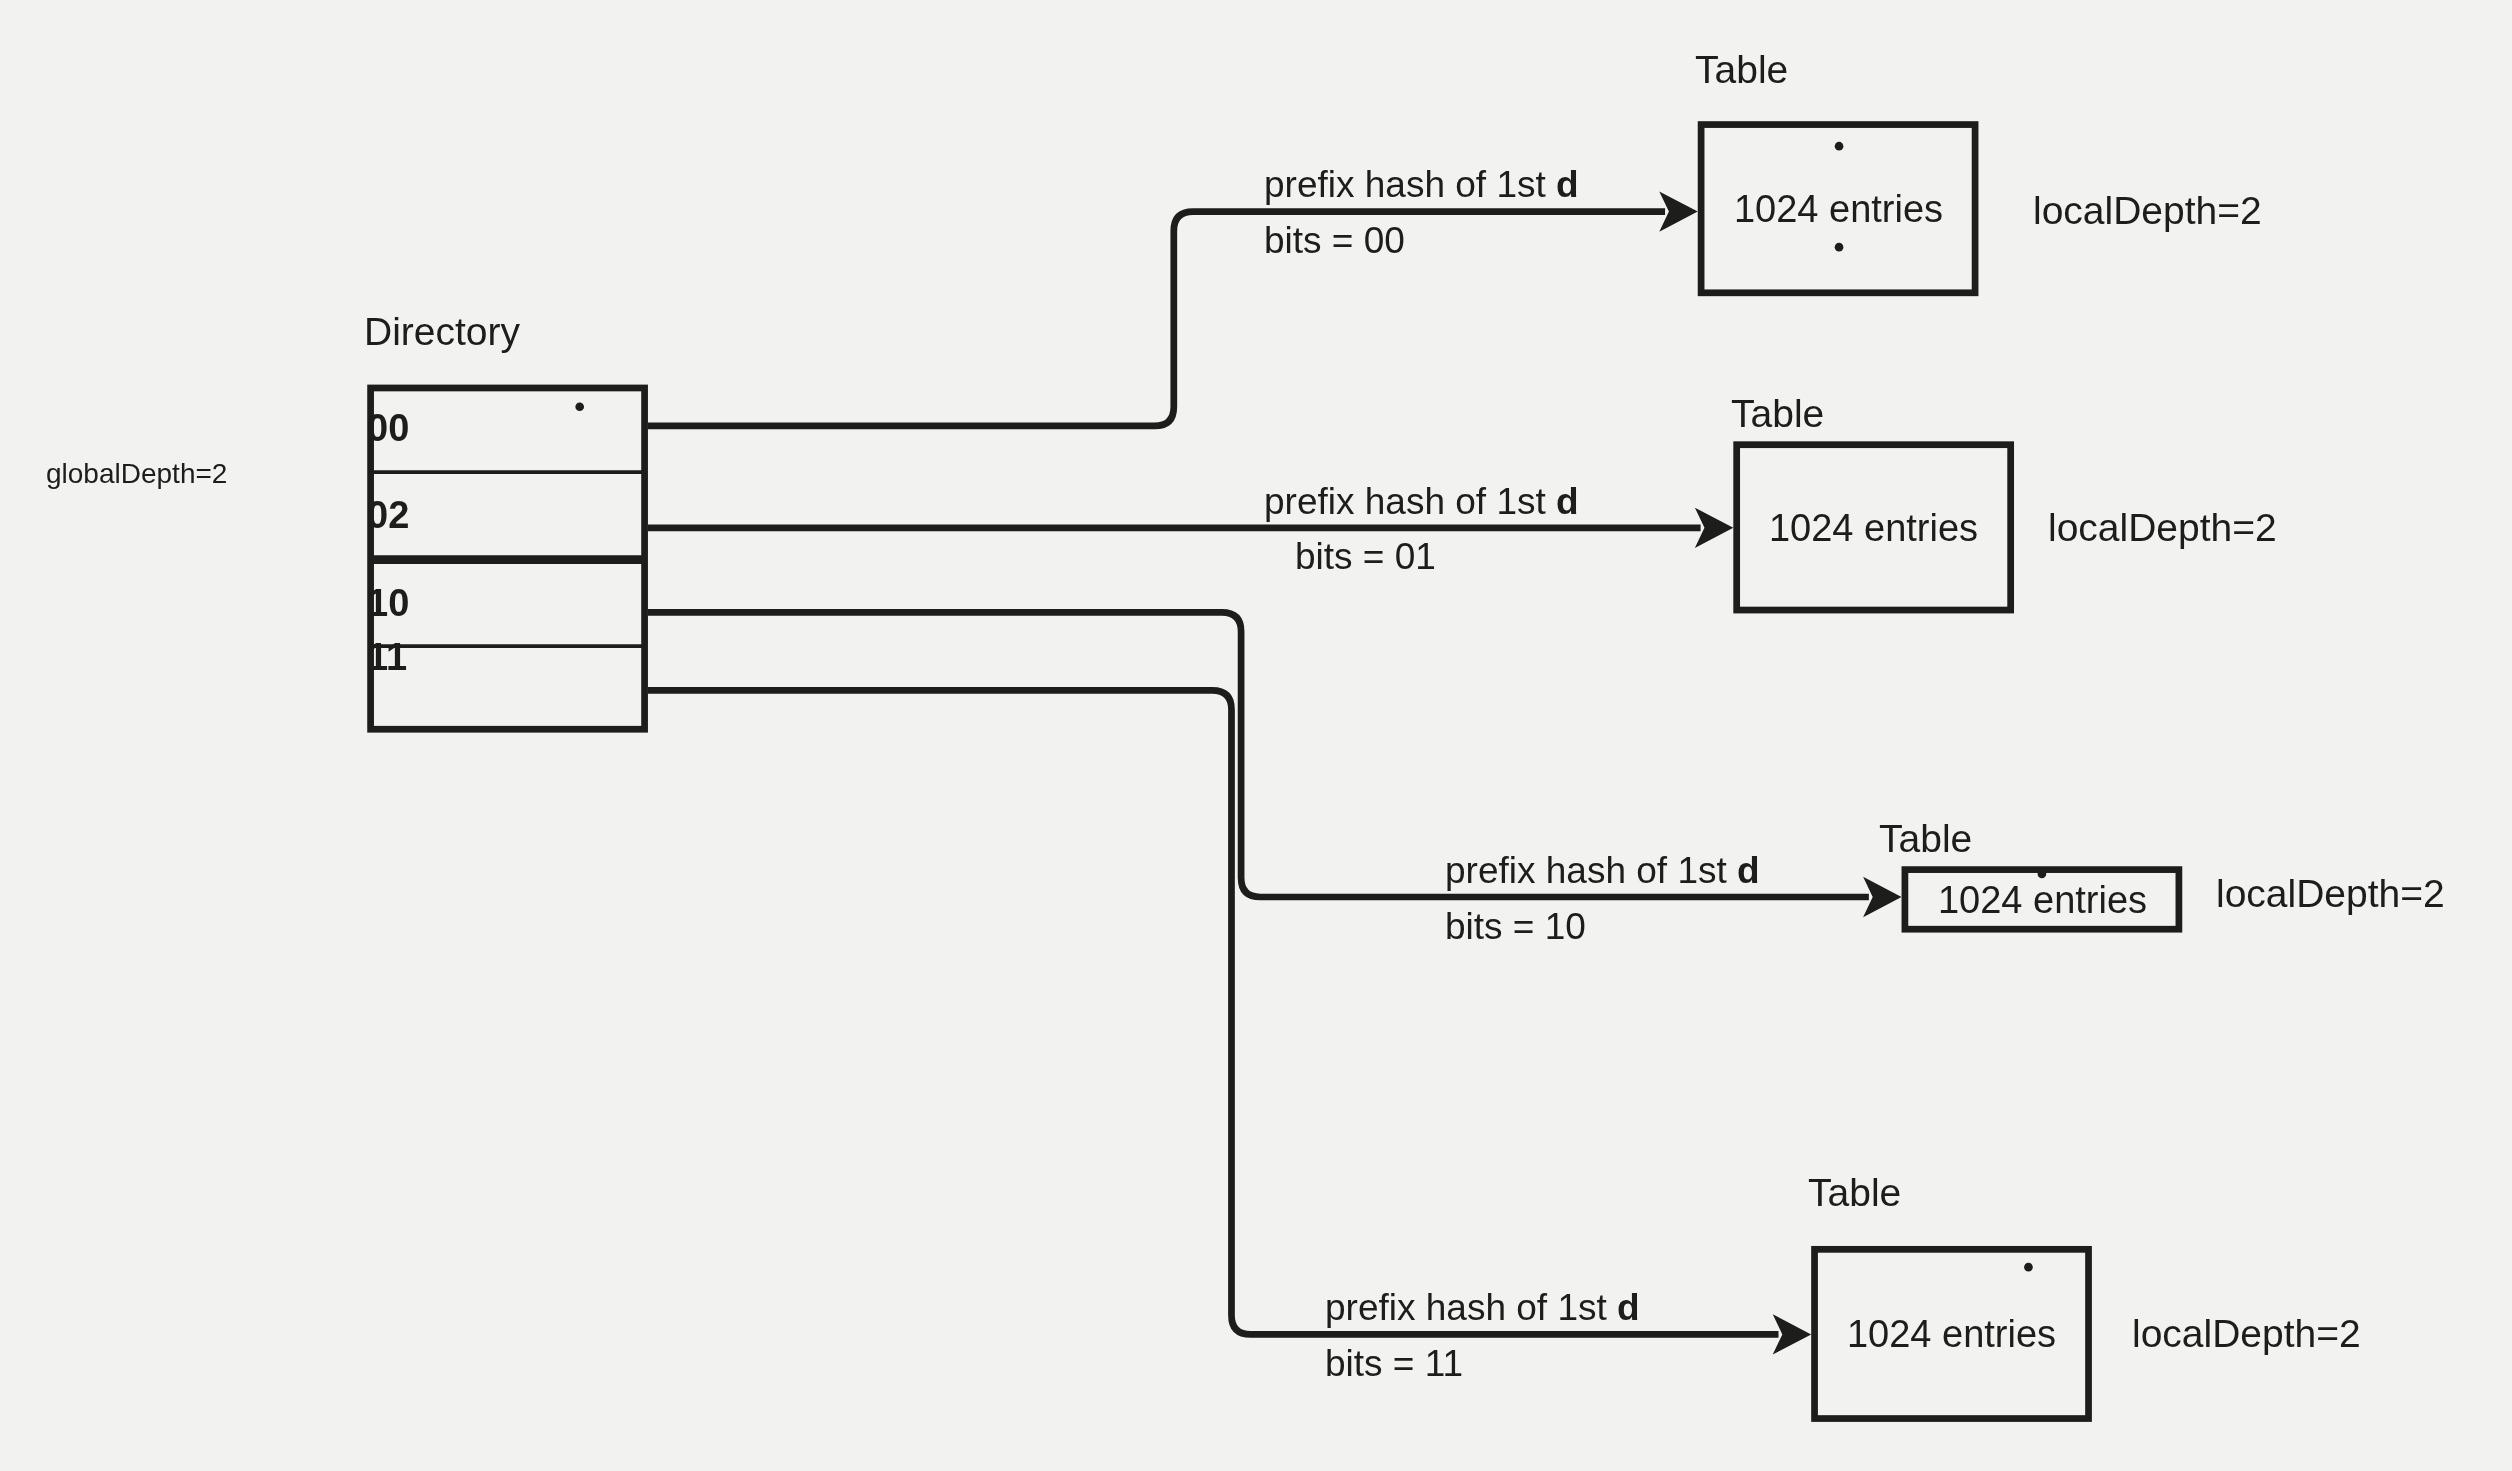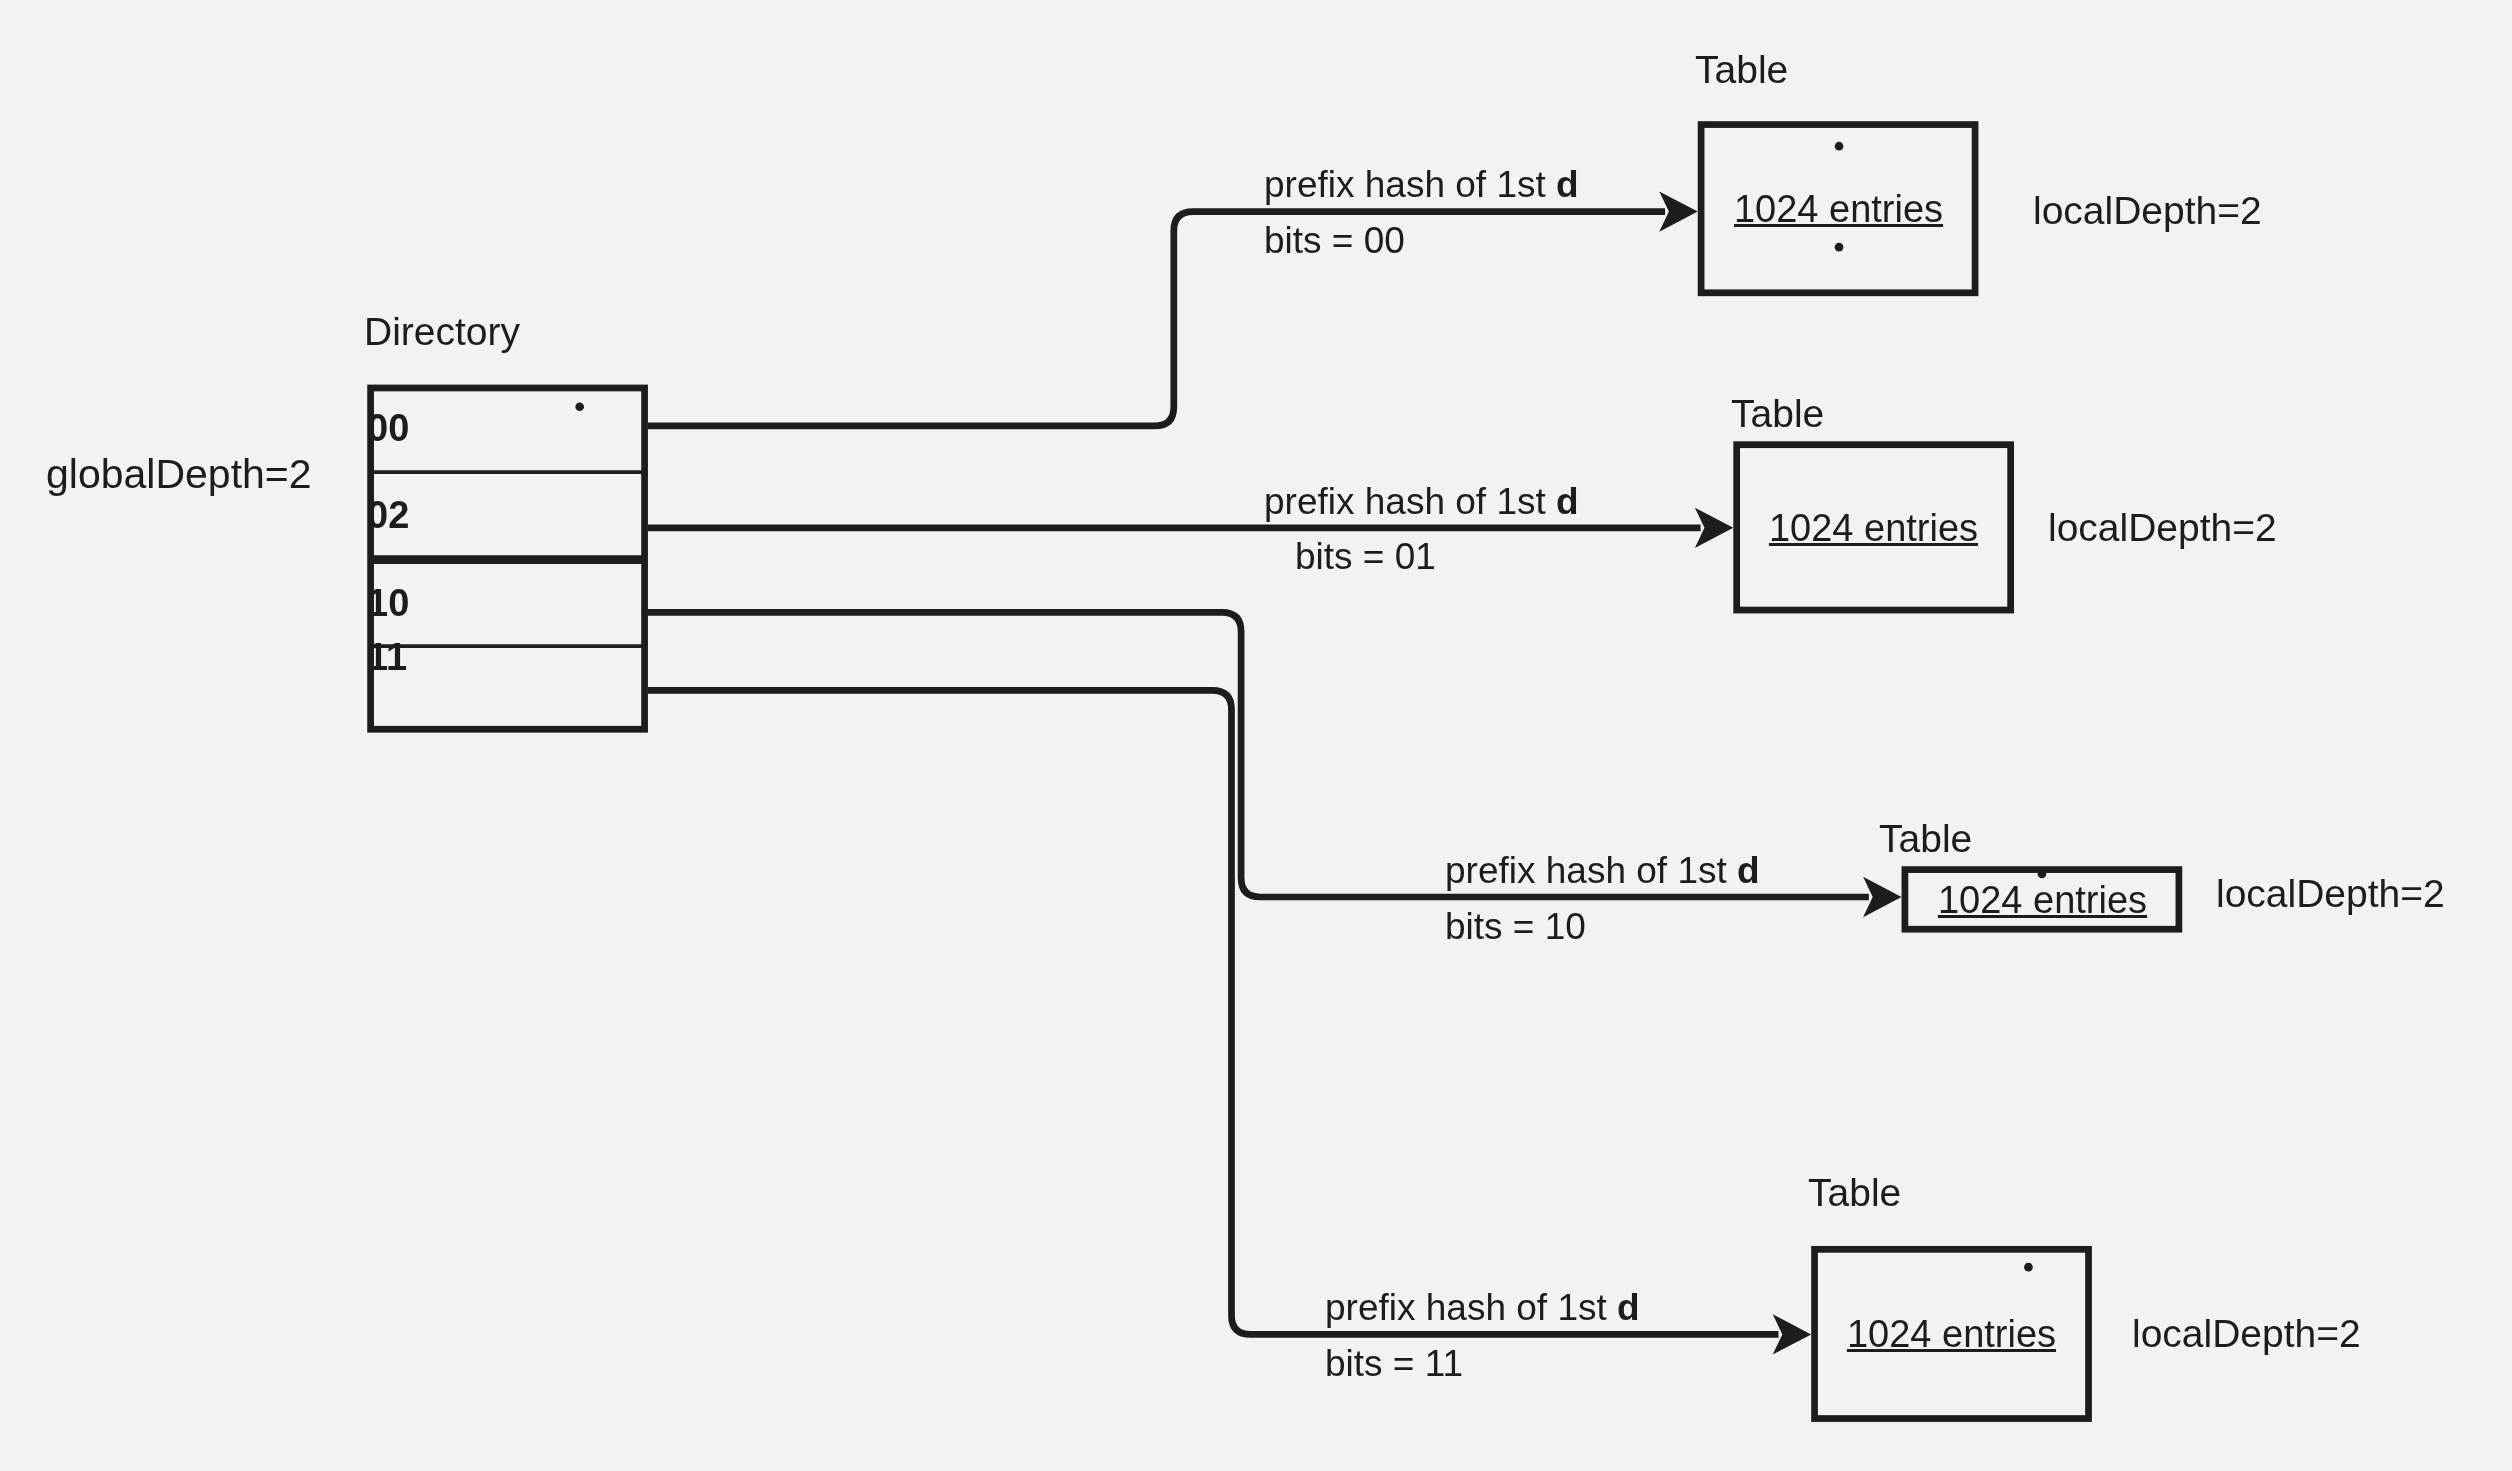--- a/index.html
+++ b/index.html
@@ -22,33 +22,32 @@
     width: 2512px;
     height: 1471px;
   }
   .txt {
     position: absolute;
     white-space: nowrap;
     color: #1d1d1b;
   }
   .bold   { font-weight: 400; }
   .t41    { font-size: 39px; line-height: 44px; }
-  .t42    { font-size: 41px; line-height: 46px; }
+  .t42    { font-size: 28px; line-height: 46px; }
   .t40    { font-size: 38px; line-height: 42px; }
   .t39    { font-size: 37px; line-height: 40px; }
   .cell-label {
     left: 367px;
     width: 282px;
     font-weight: 700;
   }
   .entries-label {
     width: 281px;
     text-align: center;
     font-weight: 400;
-    text-decoration: underline;
   }
   .arrow-label b { font-weight: 700; }
 </style>
 </head>
 <body>
 
 <div class="canvas">
 
   <svg class="shapes" viewBox="0 0 2613 1530" xmlns="http://www.w3.org/2000/svg">
 

